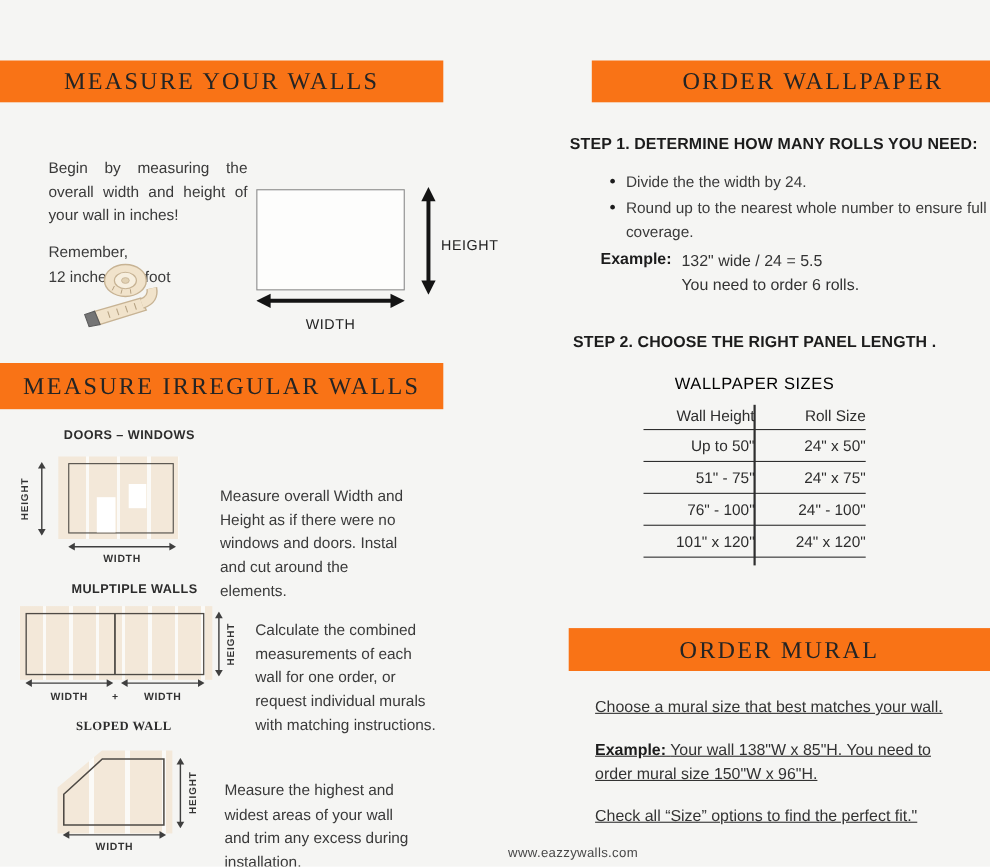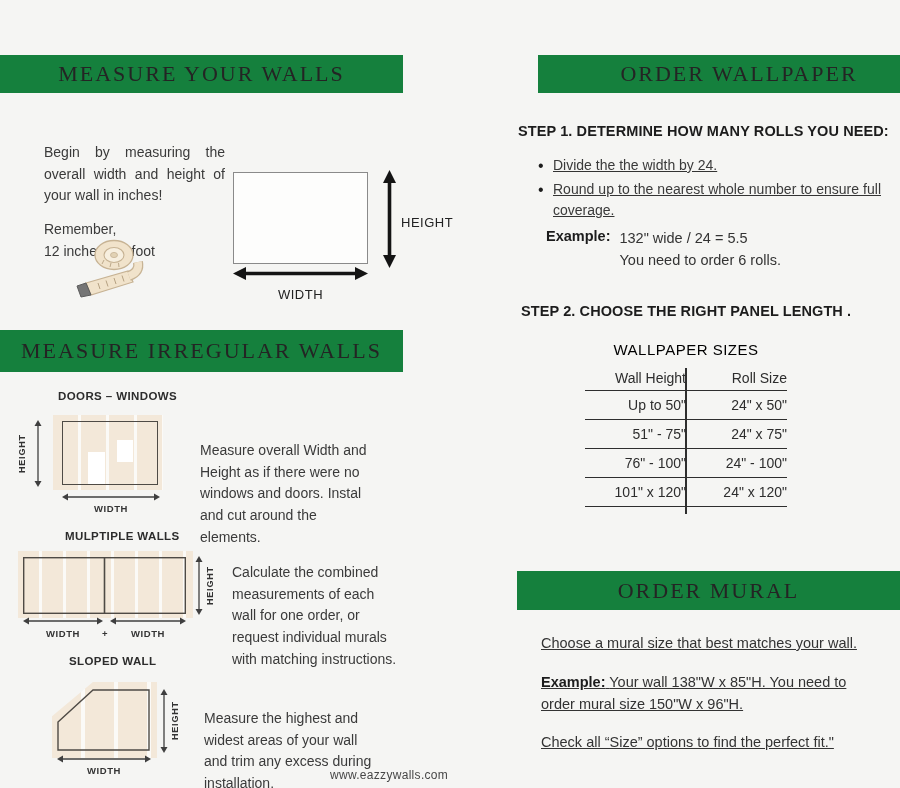--- a/index.html
+++ b/index.html
@@ -6,21 +6,21 @@
   html, body { width: 900px; }
   body { font-family: "Liberation Sans", sans-serif; }
   #page {
     position: relative; width: 900px; height: 788px;
     background: #f5f5f3; overflow: hidden; color: #333;
   }
   .abs { position: absolute; }
 
   
   .banner {
-    position: absolute; background: #15803d;
+    position: absolute; background: #f97316;
     display: flex; align-items: center; justify-content: center;
   }
   .banner span {
     font-family: "Liberation Serif", serif;
     font-size: 22px; letter-spacing: 2px; color: #242424; font-weight: 500;
     white-space: nowrap;
   }
 
   
   .para { font-size: 14px; line-height: 1.55; color: #3a3a3a; margin-top: 24px; }
@@ -56,21 +56,21 @@
   .example-row .ex-lines div { line-height: 1.5; }
 
   
   .wp-table { position: absolute; left: 585px; top: 368px; width: 202px; }
   .wp-row { display: flex; border-bottom: 1.5px solid #2e2e2e; }
   .wp-cell { width: 101px; text-align: right; font-size: 14px; color: #2d2d2d; }
   .wp-head .wp-cell { height: 22px; line-height: 20px; }
   .wp-body .wp-cell { height: 28px; line-height: 28px; }
   .wp-divider { position: absolute; left: 685px; top: 368px; width: 1.5px; height: 146px; background: #2e2e2e; }
 
-  .footer-url { font-size: 12px; color: #474747; text-align: left; letter-spacing: 0.3px; }
+  .footer-url { font-size: 12px; color: #474747; text-align: right; letter-spacing: 0.3px; }
 
   .mural-para { font-size: 14.5px; line-height: 1.5; color: #333; margin-bottom: 17px; }
   .mural-para b { color: #1c1c1c; }
 </style>
 </head>
 <body>
 
 <div id="page">
 
   <div class="banner" style="left:0; top:55px; width:403px; height:38px;">
@@ -168,21 +168,21 @@
     <line x1="4" y1="5" x2="72" y2="5" stroke="#3f3f3f" stroke-width="1.3"></line>
     <polygon points="0,5 6,1.5 6,8.5" fill="#3f3f3f"></polygon>
     <polygon points="76,5 70,1.5 70,8.5" fill="#3f3f3f"></polygon>
   </svg>
   <div class="abs small-dim" style="left:23px; top:628px; width:80px;">WIDTH</div>
   <div class="abs small-dim" style="left:99px; top:628px; width:12px;">+</div>
   <div class="abs small-dim" style="left:110px; top:628px; width:76px;">WIDTH</div>
 
   <div class="abs para" style="left:232px; top:538px; width:170px;">Calculate the combined measurements of each wall for one order, or request individual murals with matching instructions.</div>
 
-  <div class="abs mini-label" style="left:69px; top:655px;">SLOPED WALL</div>
+  <div class="abs mini-label" style="left:69px; top:655px;font-family:Liberation Serif, serif;">SLOPED WALL</div>
 
   <div class="abs stripes-c" style="left:52px; top:682px; width:105px; height:76px; clip-path:polygon(0 45%, 39% 0, 100% 0, 100% 100%, 0 100%);"></div>
   <svg class="abs" style="left:57px; top:689px;" width="94" height="63" viewBox="0 0 94 63">
     <polygon points="1,33 36,1 92,1 92,61 1,61" fill="none" stroke="#4e4a45" stroke-width="1.4"></polygon>
   </svg>
 
   <svg class="abs" style="left:159px; top:689px;" width="10" height="64" viewBox="0 0 10 64">
     <line x1="5" y1="4" x2="5" y2="60" stroke="#3f3f3f" stroke-width="1.3"></line>
     <polygon points="5,0 1.5,6 8.5,6" fill="#3f3f3f"></polygon>
     <polygon points="5,64 1.5,58 8.5,58" fill="#3f3f3f"></polygon>
@@ -197,21 +197,21 @@
   <div class="abs small-dim" style="left:57px; top:765px; width:94px;">WIDTH</div>
 
   <div class="abs para" style="left:204px; top:684px; width:180px;">Measure the highest and widest areas of your wall and trim any excess during installation.</div>
 
   <div class="banner" style="left:498px; top:55px; width:402px; height:38px;margin-left:40px;">
     <span>ORDER WALLPAPER</span>
   </div>
 
   <div class="abs bold-head" style="left:518px; top:123px; width:375px;">STEP 1. DETERMINE HOW MANY ROLLS YOU NEED:</div>
 
-  <ul class="bullets abs just" style="left:536px; top:155px; width:345px;text-decoration:underline;">
+  <ul class="bullets abs just" style="left:552px; top:155px; width:345px;">
     <li>Divide the the width by 24.</li>
     <li>Round up to the nearest whole number to ensure full coverage.</li>
   </ul>
 
   <div class="example-row abs" style="left:546px; top:228px;">
     <div class="ex-label">Example:</div>
     <div class="ex-lines">
       <div>132" wide / 24 = 5.5</div>
       <div>You need to order 6 rolls.</div>
     </div>

